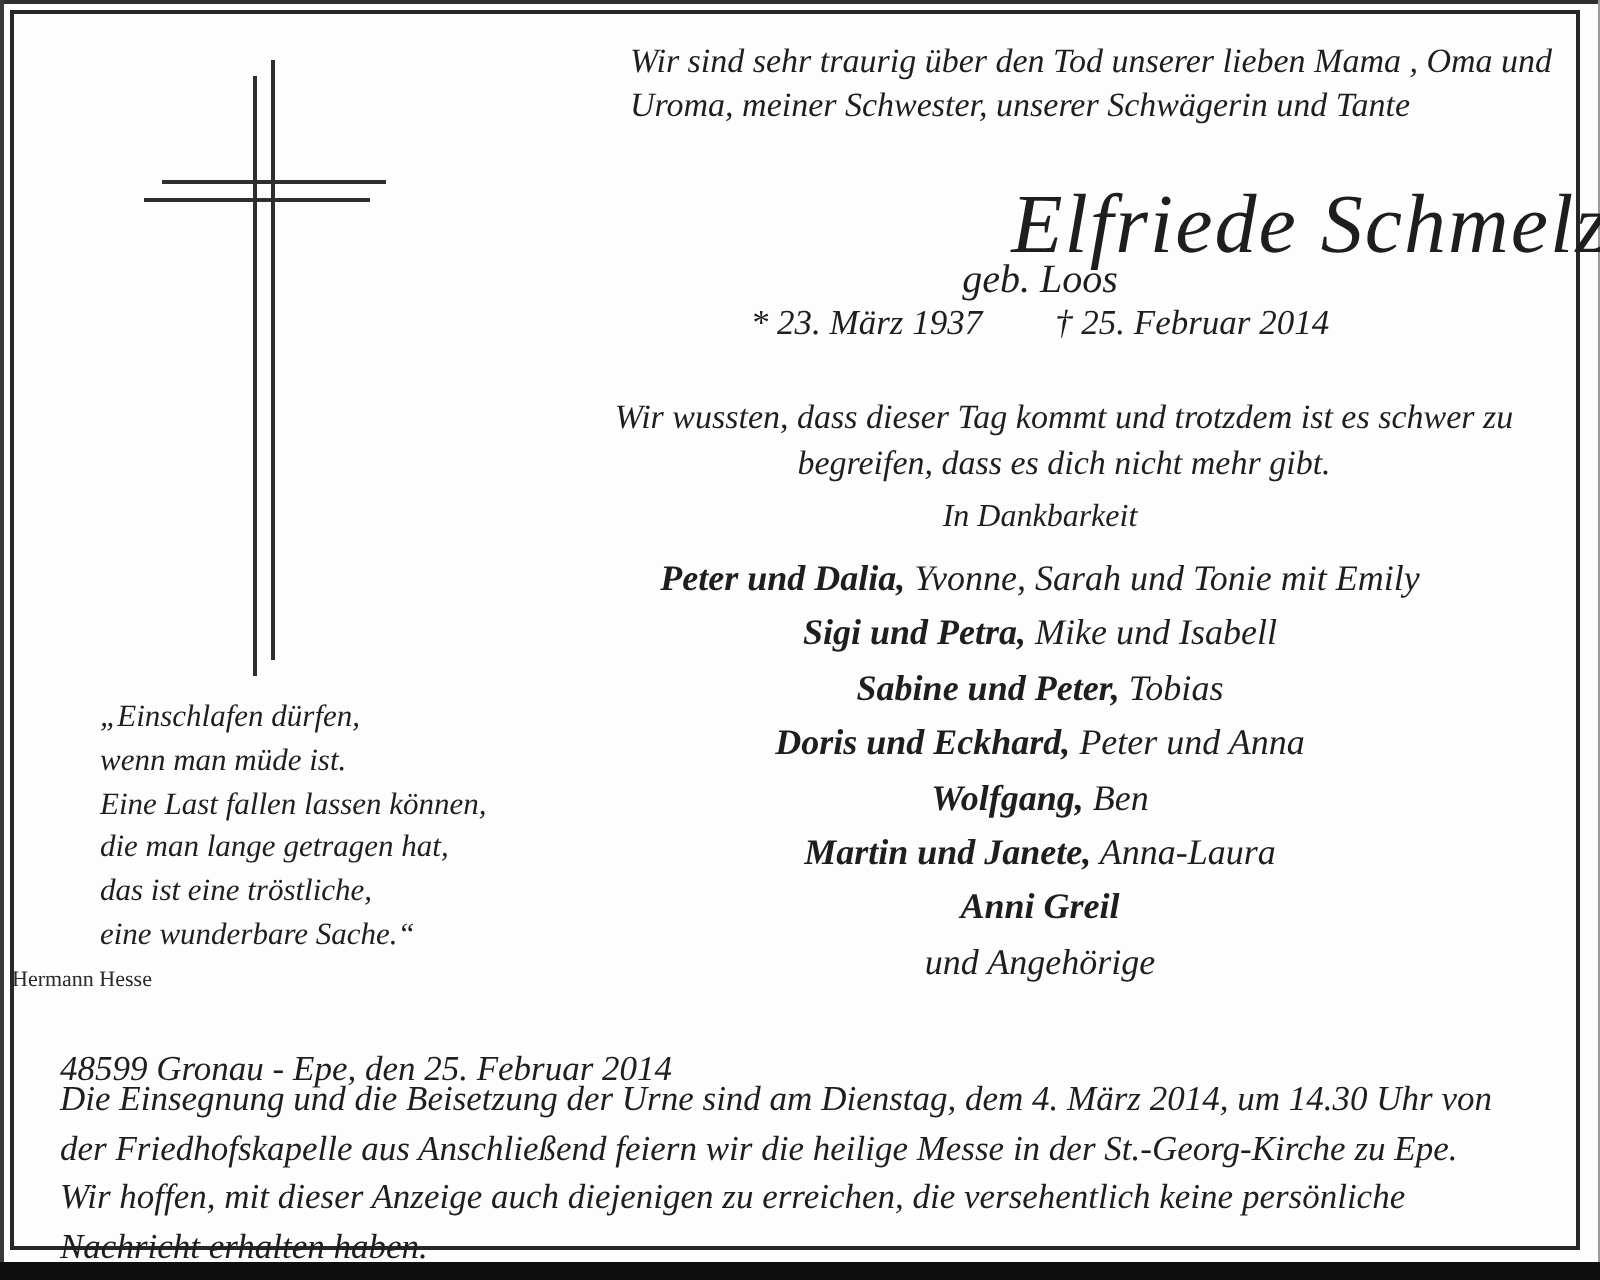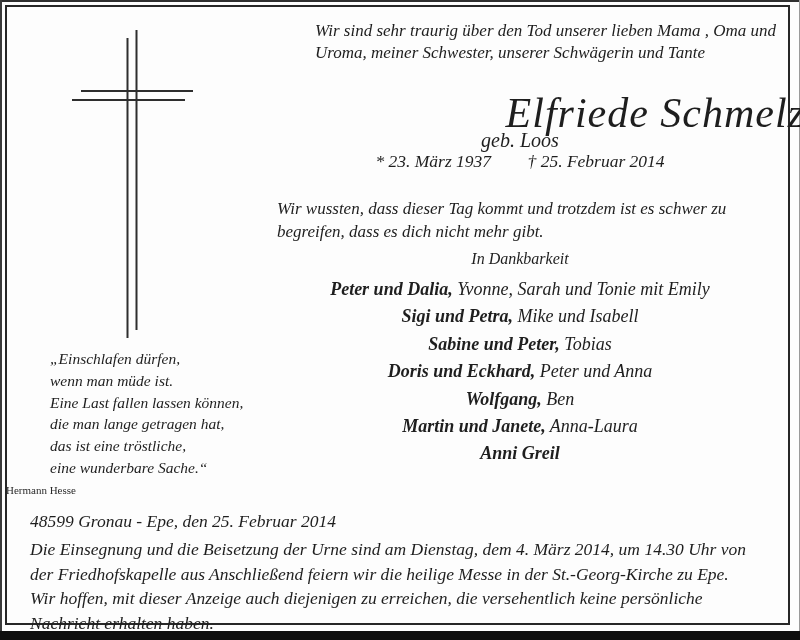--- a/index.html
+++ b/index.html
@@ -30,35 +30,35 @@
   }
   .name {
     left: 250px; top: 74px; width: 540px; text-align: right;
     font-size: 42px; font-weight: normal; margin: 15px; letter-spacing: 1px;
   }
   .maiden { left: 270px; top: 129px; width: 500px; text-align: center; font-size: 20px; }
   .dates  { left: 270px; top: 151px; width: 500px; text-align: center; font-size: 17.5px; }
   .dates .died { margin-left: 32px; }
   .condolence {
     left: 277px; top: 197px; width: 510px;
-    font-size: 17px; line-height: 23px; white-space: pre;
+    font-size: 17px; line-height: 23px; white-space: pre; text-align: center;
   }
   .gratitude { left: 270px; top: 250px; width: 500px; text-align: center; font-size: 16px; }
   .mourners  { left: 240px; top: 276px; width: 560px; text-align: center; font-size: 18px; }
   .mourner-line { height: 27.4px; line-height: 27.4px; }
   .mourner-line b { font-weight: bold; text-align: center; }
   .poem {
     left: 6px; top: 348px; width: 252px; 
     font-size: 15.5px; line-height: 21.8px; white-space: pre-line; margin-left: 44px;
   }
   .poem-author {
     left: 6px; top: 484px; width: 252px; text-align: left;
     font-size: 11px; font-style: normal; color: #2a2a2a;
   }
-  .place-date { left: 30px; top: 511px; font-size: 17.5px; }
+  .place-date { left: 30px; top: 524px; font-size: 17.5px; }
   .funeral {
     left: 30px; top: 537px; width: 760px;
     font-size: 17.5px; line-height: 24.7px; white-space: pre;
   }
 </style>
 </head>
 <body>
 
 <div class="page">
 
@@ -93,20 +93,21 @@
   <div class="abs gratitude">In Dankbarkeit</div>
 
   <div class="abs mourners">
       <div class="mourner-line"><b>Peter und Dalia,</b><span> Yvonne, Sarah und Tonie mit Emily</span></div>
       <div class="mourner-line"><b>Sigi und Petra,</b><span> Mike und Isabell</span></div>
       <div class="mourner-line"><b>Sabine und Peter,</b><span> Tobias</span></div>
       <div class="mourner-line"><b>Doris und Eckhard,</b><span> Peter und Anna</span></div>
       <div class="mourner-line"><b>Wolfgang,</b><span> Ben</span></div>
       <div class="mourner-line"><b>Martin und Janete,</b><span> Anna-Laura</span></div>
       <div class="mourner-line"><b>Anni Greil</b></div>
+      <div class="mourner-line"><span>und Angehörige</span></div>
     </div>
 
   <div class="abs poem">„Einschlafen dürfen,
 wenn man müde ist.
 Eine Last fallen lassen können,
 die man lange getragen hat,
 das ist eine tröstliche,
 eine wunderbare Sache.“</div>
   <div class="abs poem-author">Hermann Hesse</div>
 

